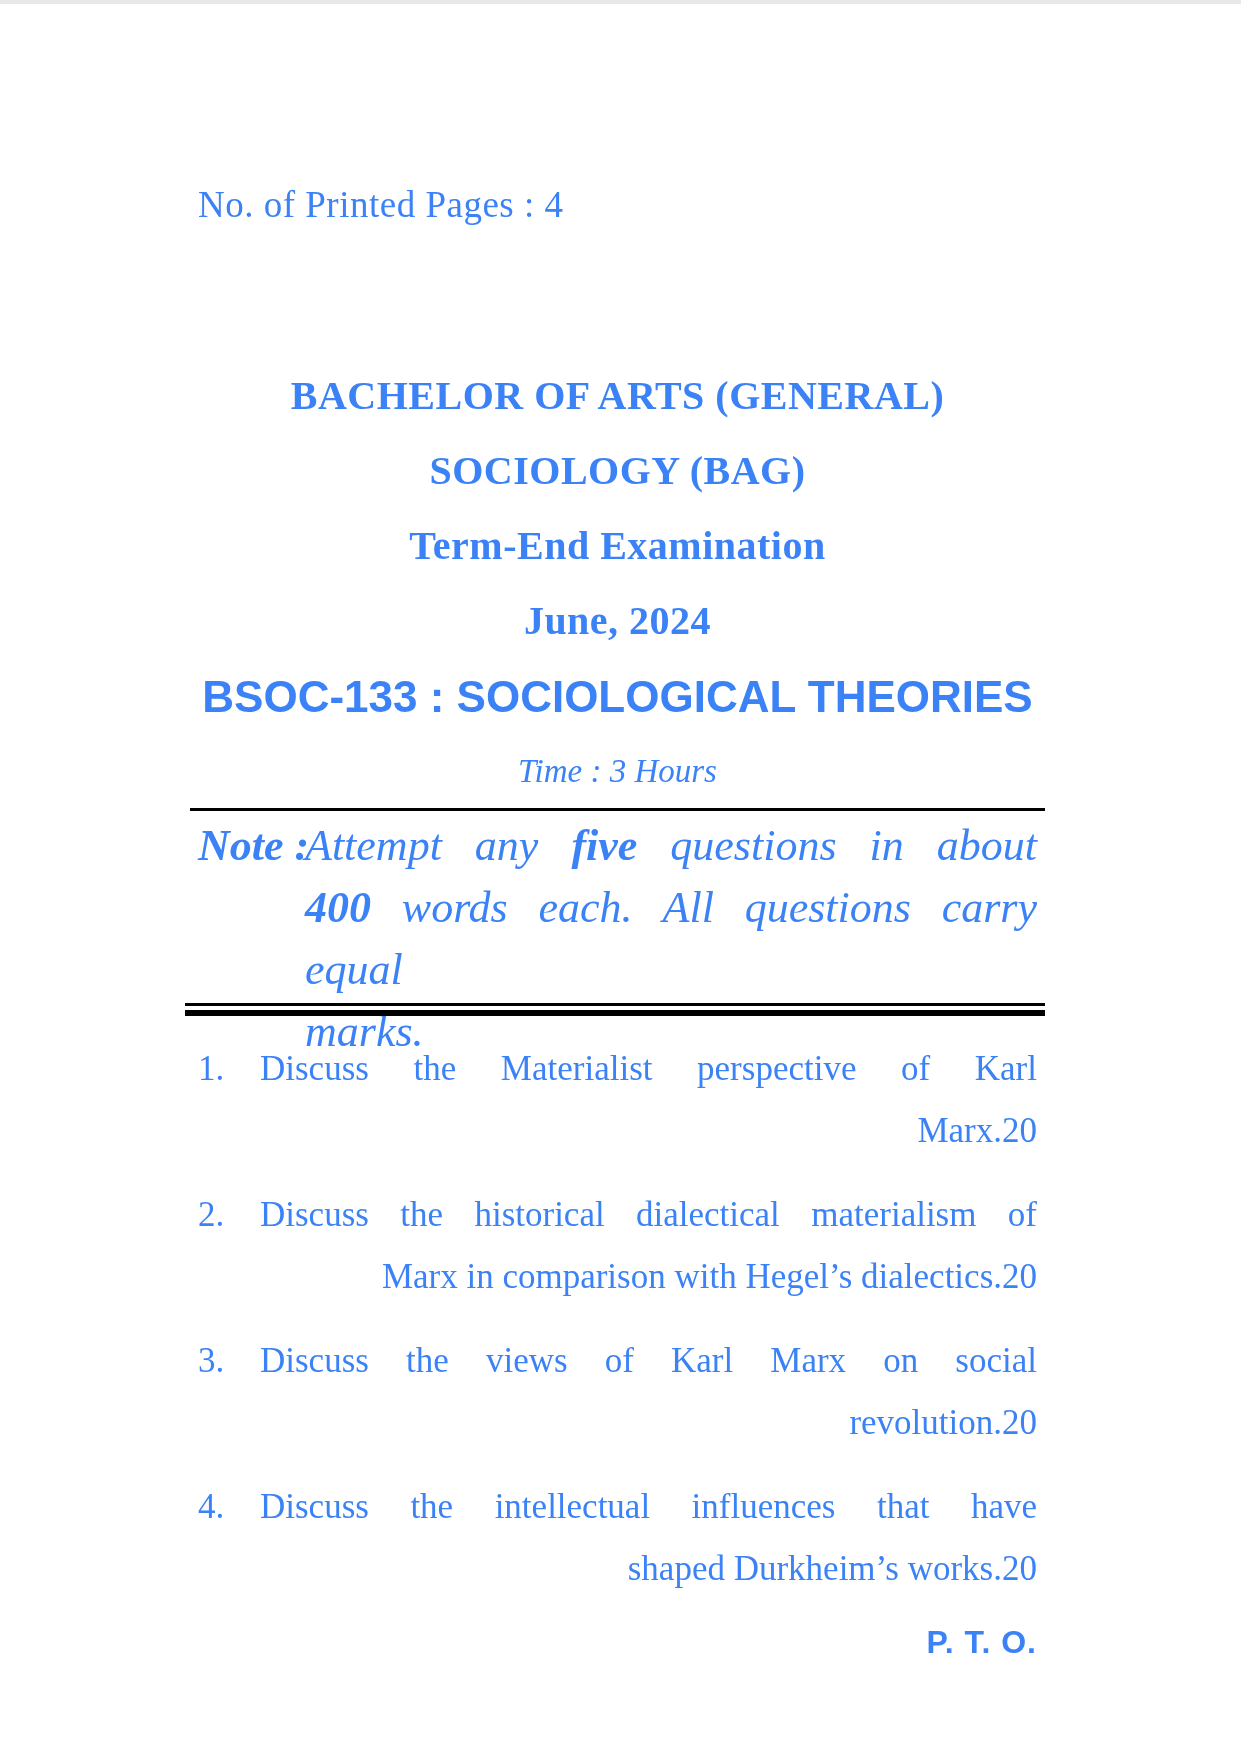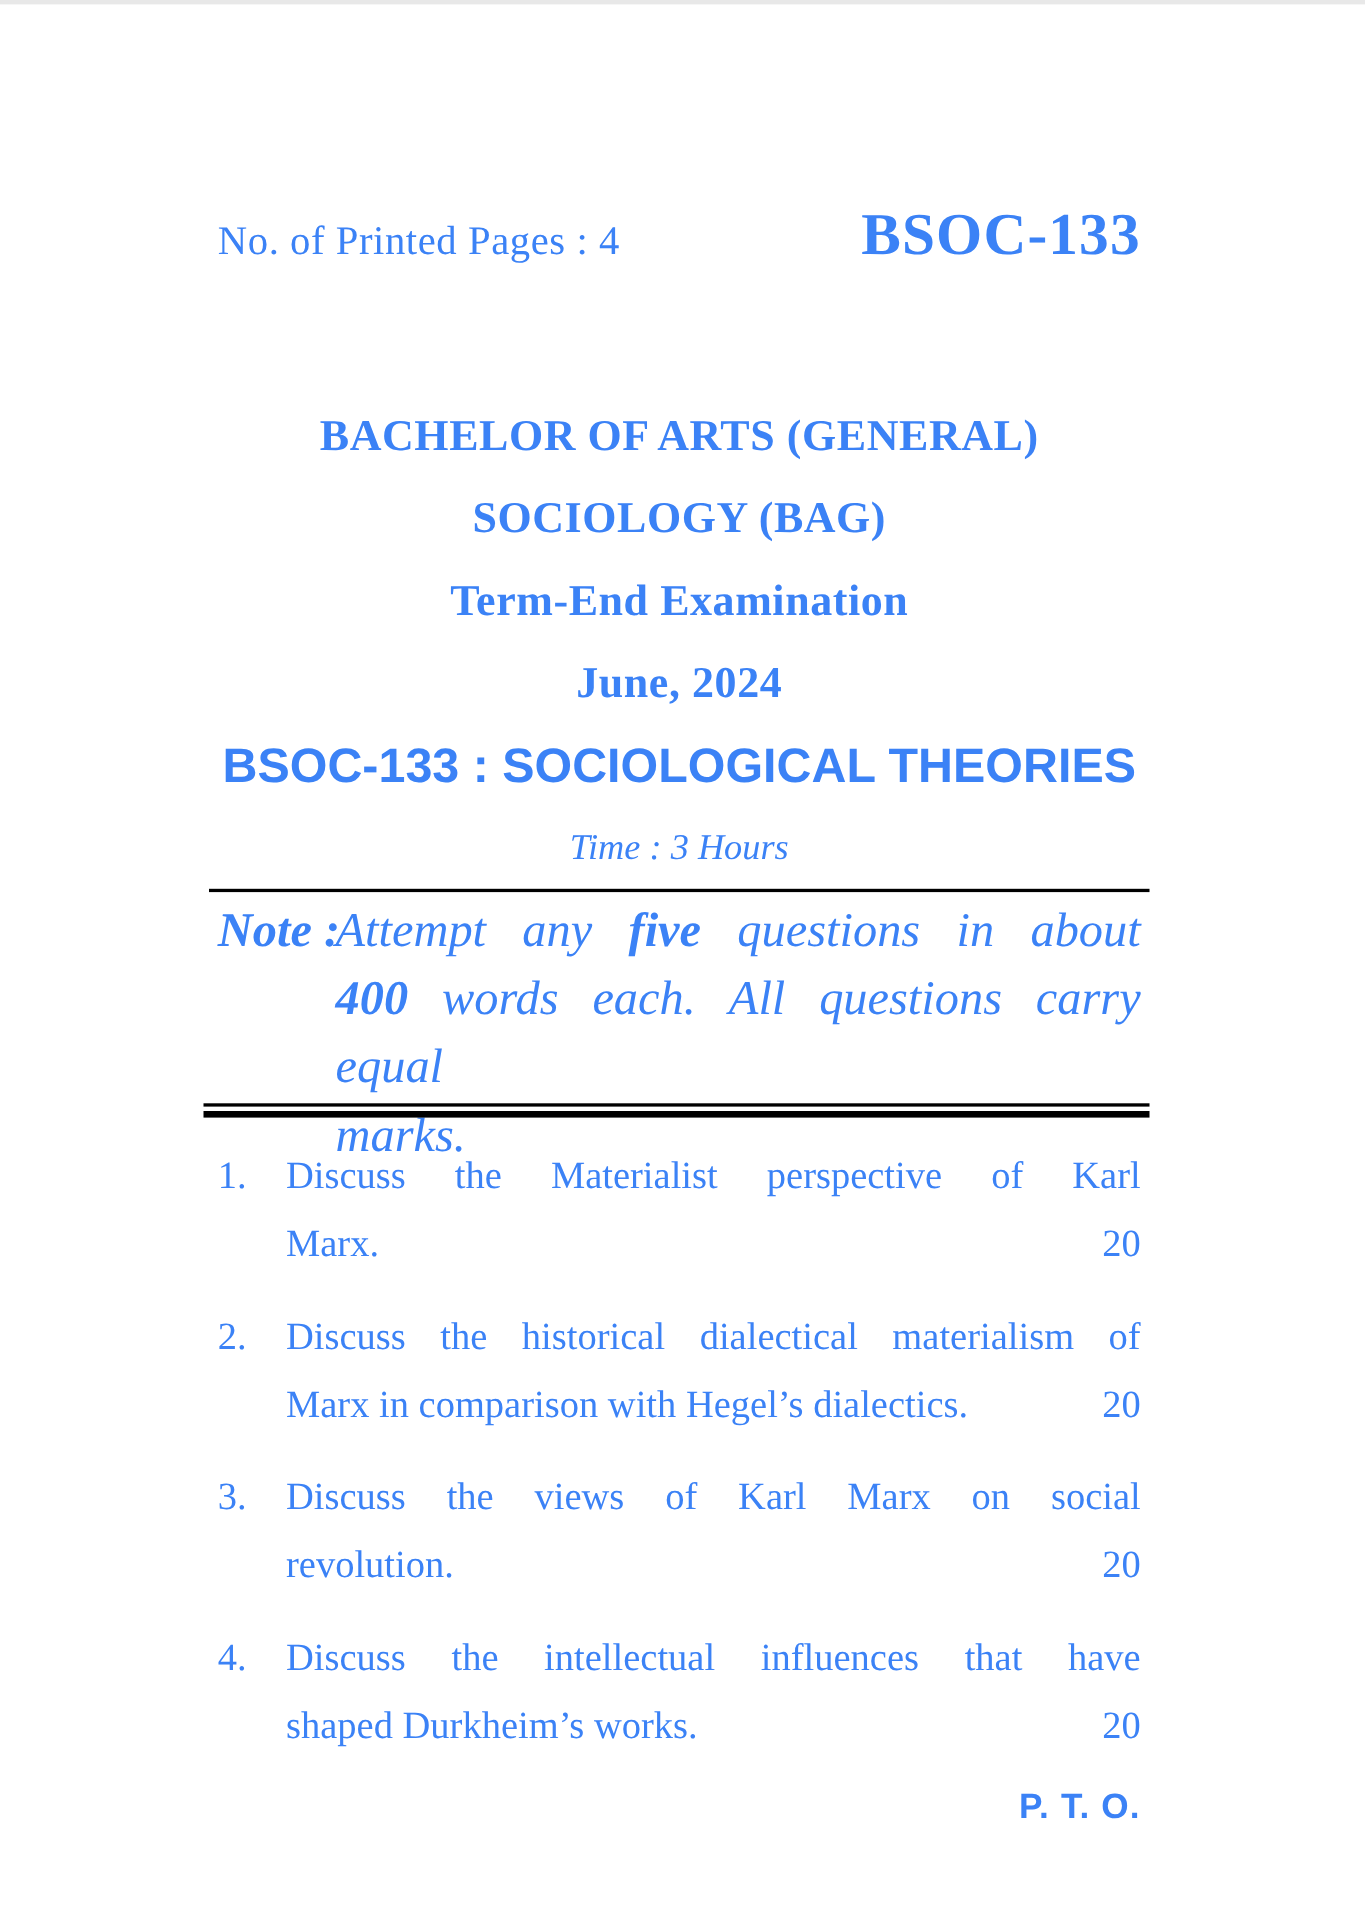--- a/index.html
+++ b/index.html
@@ -73,39 +73,38 @@
   .question {
     left: 198px; width: 839px;
     font-size: 35px; line-height: 62px;
   }
   .q1 { top: 1034px; }
   .q2 { top: 1180px; }
   .q3 { top: 1326px; }
   .q4 { top: 1472px; }
   .q-num { position: absolute; left: 0; top: 0; line-height: 62px; }
   .q-body { margin-left: 62px; }
-  .q-lastline { display: flex; justify-content: space-between; align-items: baseline; }
+  .q-lastline { display: flex; justify-content: flex-end; align-items: baseline; }
 
   
   .pto {
     left: 198px; top: 1622px; width: 839px;
     text-align: right;
     font-family: "Liberation Sans", sans-serif;
     font-weight: bold; font-size: 32px; line-height: 1;
     letter-spacing: 1px;
   }
 </style>
 </head>
 <body>
 
 <div class="page">
 
   <div class="abs header-row">
     <span class="printed-pages">No. of Printed Pages : 4</span>
-    <span class="course-code">BSOC-133</span>
   </div>
 
   <div class="abs title-block">
     <div>BACHELOR OF ARTS (GENERAL)</div>
     <div>SOCIOLOGY (BAG)</div>
     <div>Term-End Examination</div>
     <div>June, 2024</div>
   </div>
 
   <div class="abs subject-line">BSOC-133 : SOCIOLOGICAL THEORIES</div>

